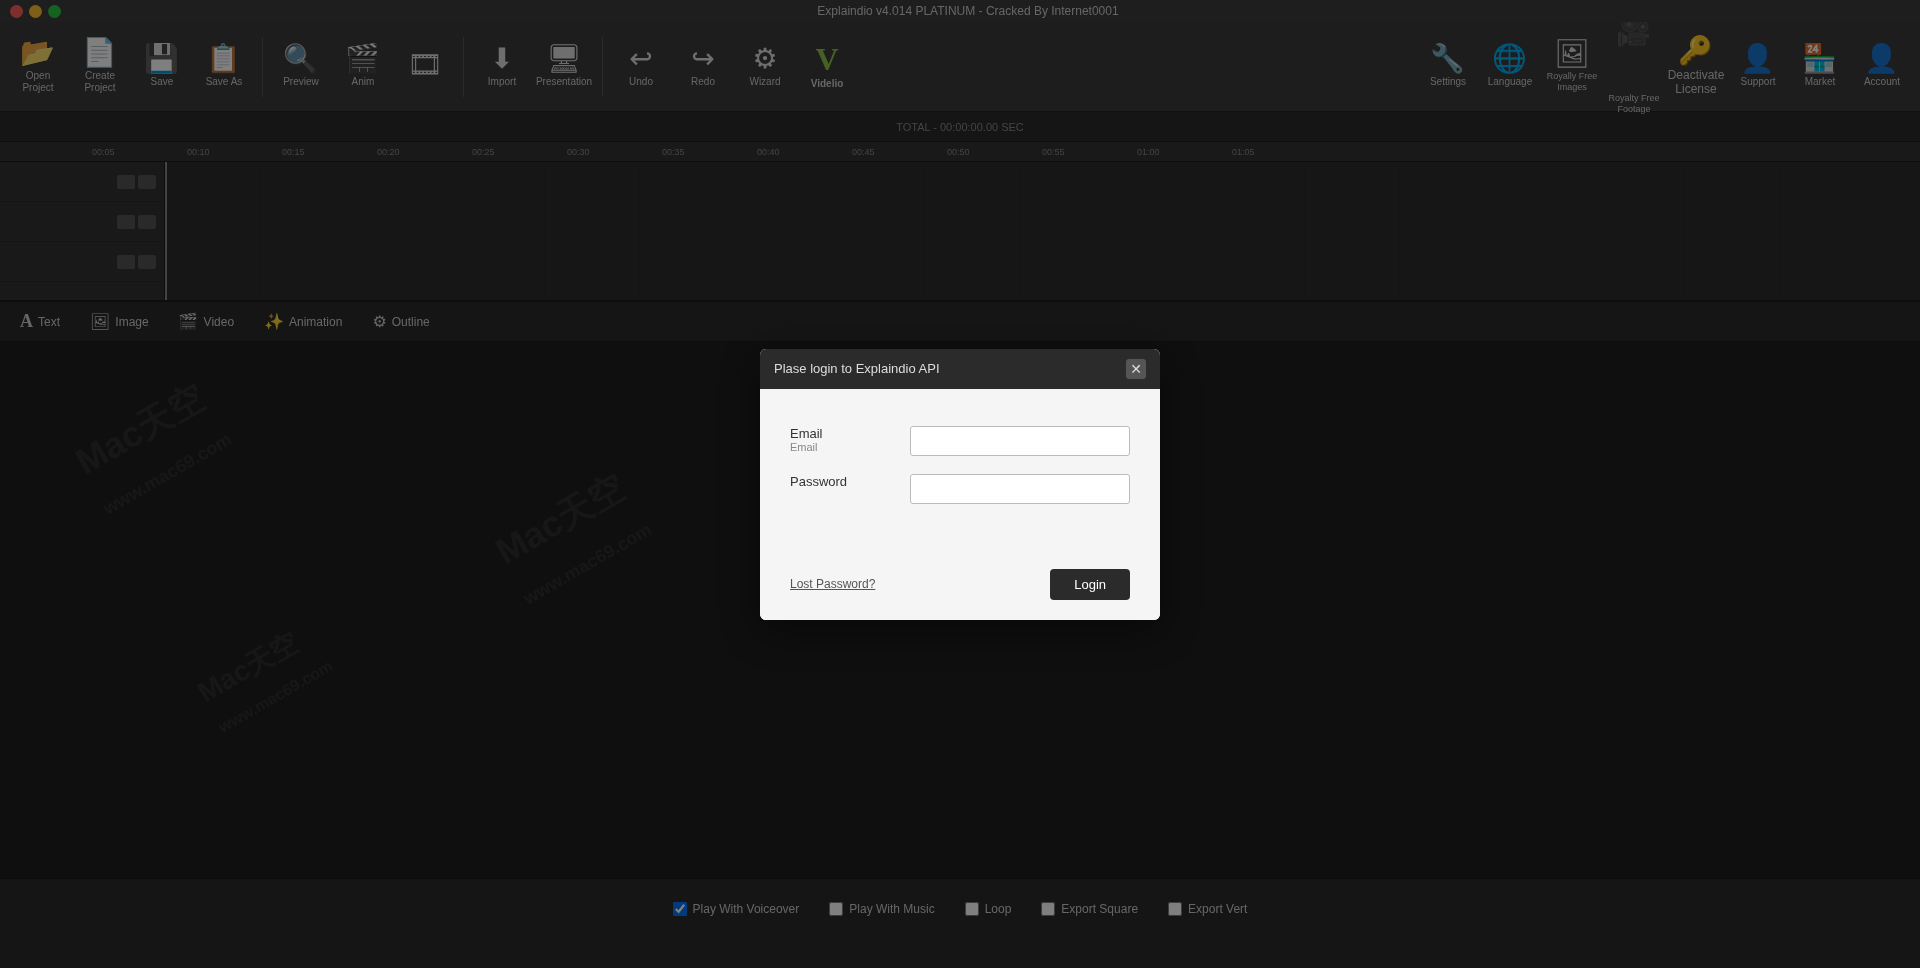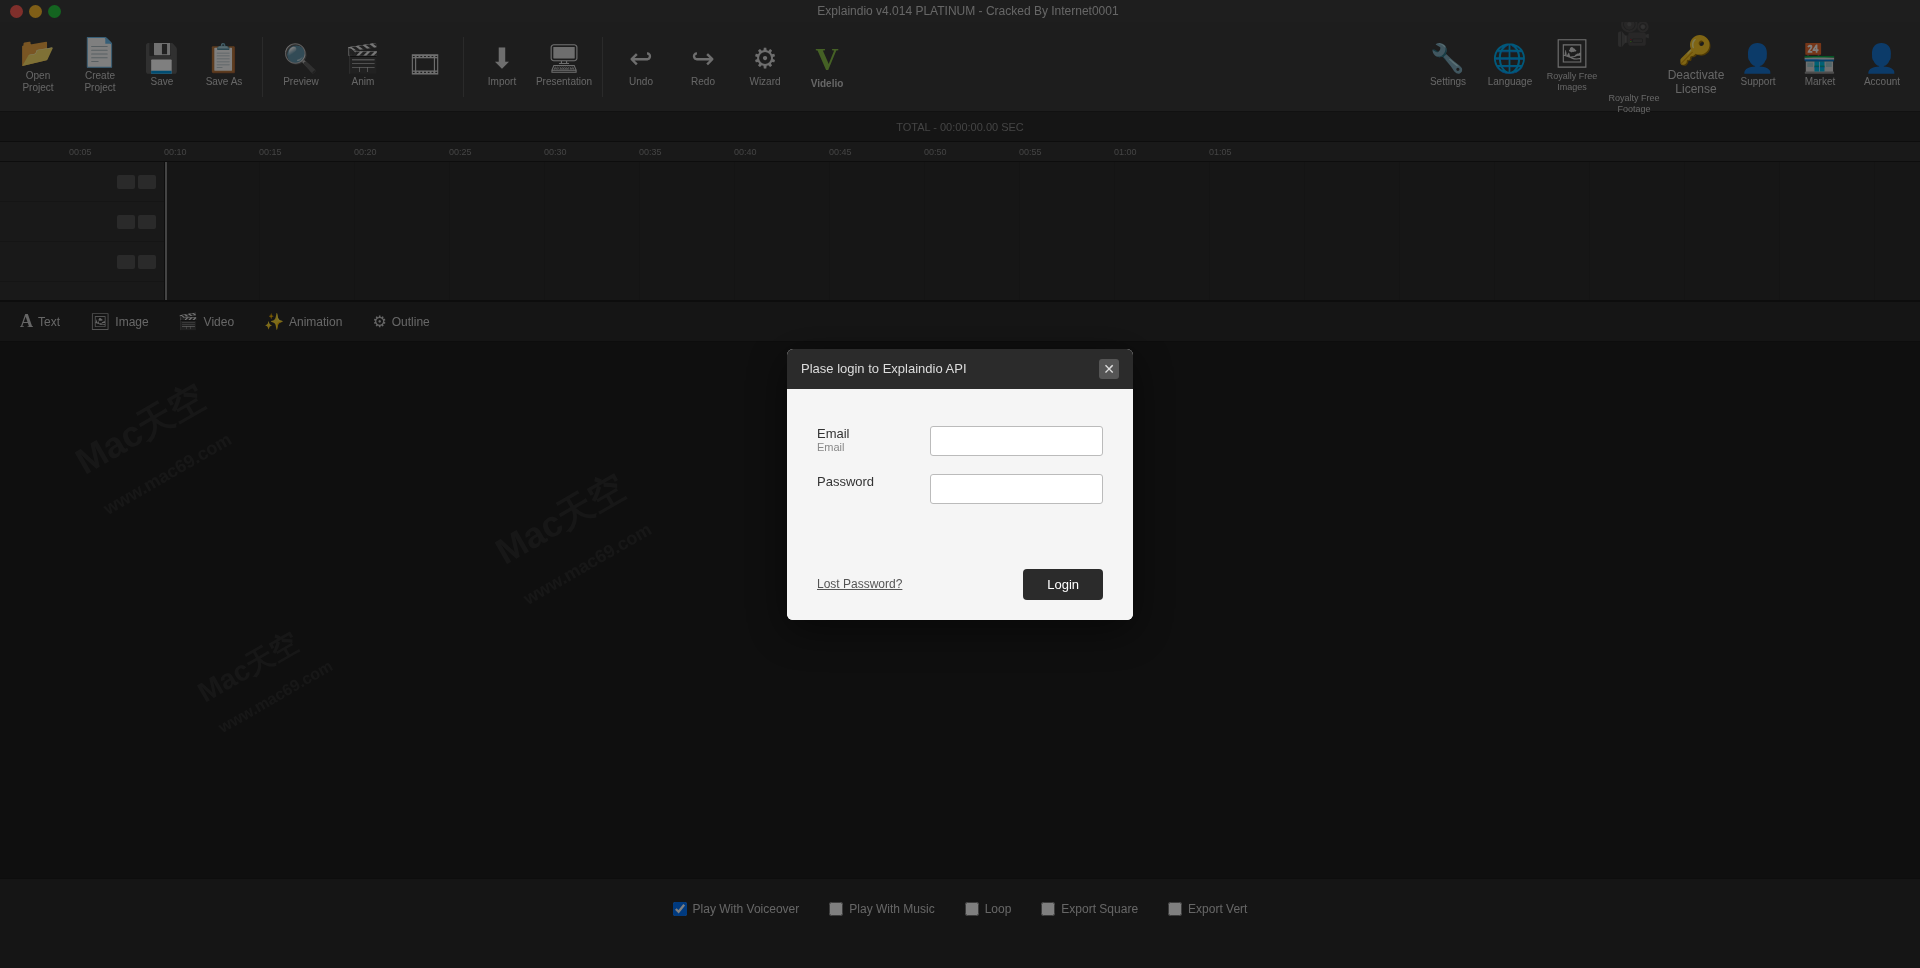--- a/index.html
+++ b/index.html
@@ -100,21 +100,21 @@
       text-align: center;
     }
 
     
     .timeline-ruler {
       width: 100%;
       height: 20px;
       background: #323232;
       display: flex;
       align-items: center;
-      padding-left: 69px;
+      padding-left: 92px;
       border-bottom: 1px solid #1a1a1a;
       overflow: hidden;
     }
     .ruler-marks {
       display: flex;
       gap: 0;
     }
     .ruler-mark {
       font-size: 9px;
       color: #888;
@@ -265,21 +265,21 @@
       position: fixed;
       top: 0; left: 0;
       width: 100%; height: 100%;
       background: rgba(0,0,0,0.5);
       display: flex;
       align-items: center;
       justify-content: center;
       z-index: 1000;
     }
     .modal {
-      width: 346px;
+      width: 400px;
       background: #ffffff;
       border-radius: 6px;
       box-shadow: 0 10px 40px rgba(0,0,0,0.5);
       overflow: hidden;
     }
     .modal-header {
       background: #2b2b2b;
       color: #ddd;
       padding: 10px 14px;
       font-size: 13px;

